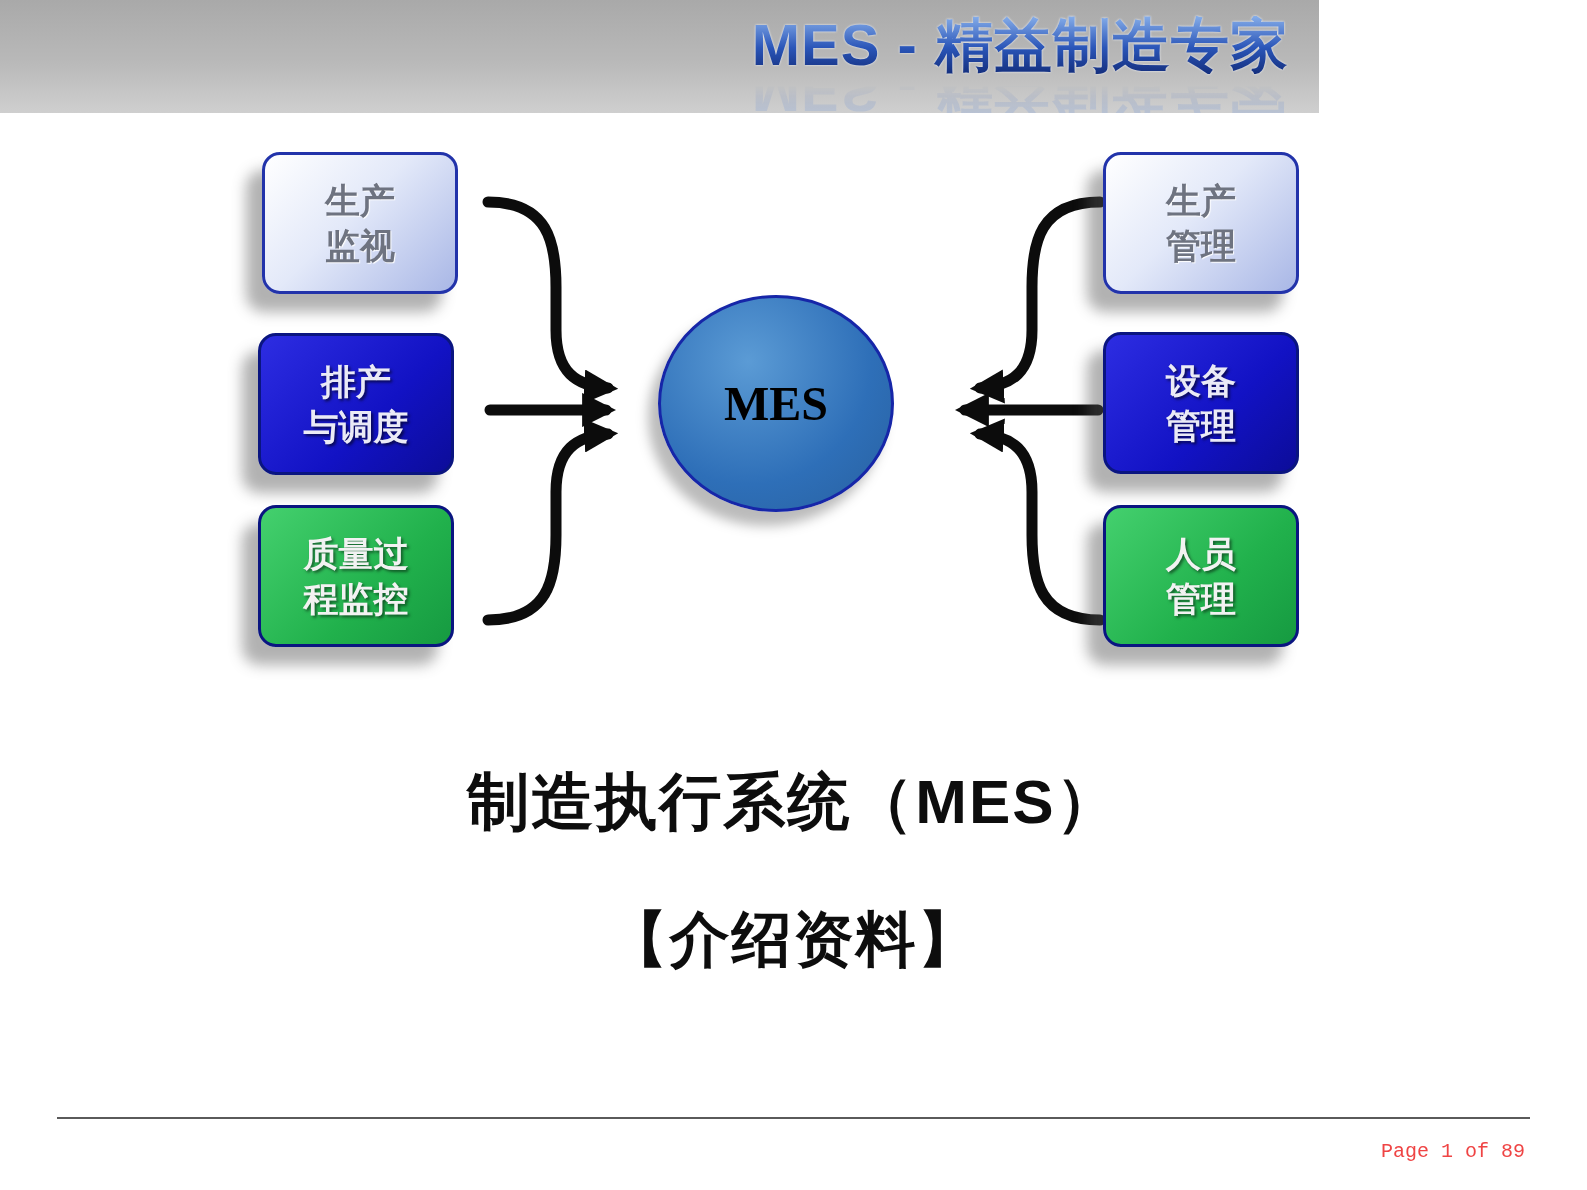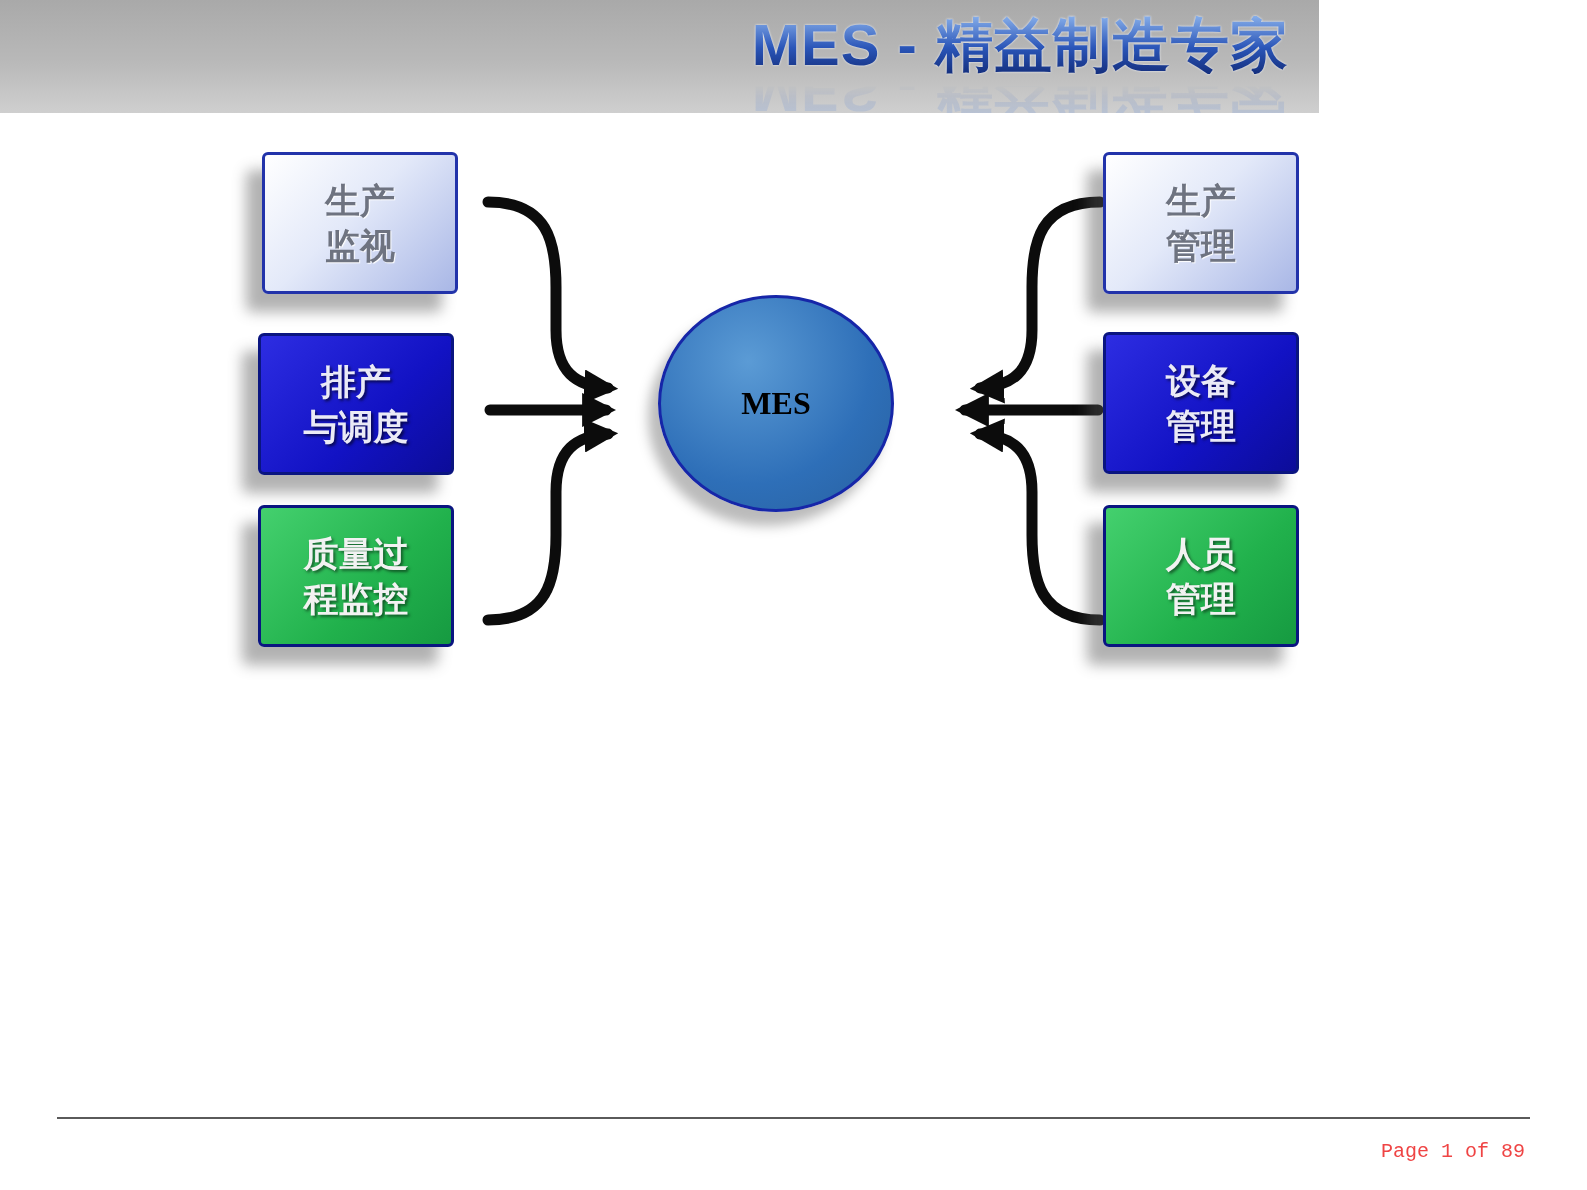--- a/index.html
+++ b/index.html
@@ -23,21 +23,21 @@
   .logo-reflection{
     font-size:58px;font-weight:bold;letter-spacing:1px;
     background:linear-gradient(180deg,#86aeea 0%,#2a55b8 55%,#142f7e 100%);
     -webkit-background-clip:text;background-clip:text;color:transparent;
     transform:scaleY(-1);opacity:.4;margin-top:-12px;
     -webkit-mask-image:linear-gradient(180deg,rgba(0,0,0,.75) 0%,rgba(0,0,0,0) 60%);
     mask-image:linear-gradient(180deg,rgba(0,0,0,.75) 0%,rgba(0,0,0,0) 60%);
   }
   
   .box{
-    position:absolute;width:196px;height:142px;border-radius:6px;
+    position:absolute;width:196px;height:142px;border-radius:18px;
     border:3px solid #1b2aa6;box-sizing:border-box;
     display:flex;align-items:center;justify-content:center;text-align:center;
     font-size:35px;font-weight:bold;line-height:1.3;white-space:pre-line;
     box-shadow:-16px 18px 14px rgba(85,85,85,.45);
   }
   .box-light{
     background:linear-gradient(135deg,#ffffff 0%,#e3e9f9 45%,#a9b7e6 100%);
     color:#6e7380;text-shadow:1px 1px 1px #ffffff;border-color:#2233aa;
   }
   .box-blue{
@@ -54,21 +54,21 @@
   #box-r1{left:1103px;top:152px;}
   #box-r2{left:1103px;top:332px;}
   #box-r3{left:1103px;top:505px;}
   
   #mes-ellipse{
     position:absolute;left:658px;top:295px;width:236px;height:217px;
     border-radius:50%;border:3px solid #1626a8;box-sizing:border-box;
     background:radial-gradient(circle at 38% 30%,#5b9bd5 0%,#2e6fb8 60%,#28609f 100%);
     box-shadow:-10px 14px 12px rgba(85,85,85,.4);
     display:flex;align-items:center;justify-content:center;
-    font-family:"Liberation Serif",serif;font-weight:bold;font-size:32px;color:#000;
+    font-family:"Liberation Serif",serif;font-weight:bold;font-size:48px;color:#000;
   }
   
   #arrows{position:absolute;left:0;top:0;width:1587px;height:1190px;pointer-events:none;}
   
   .title-main{
     position:absolute;top:760px;left:0;width:1587px;text-align:center;
     font-size:62px;font-weight:600;color:#0d0d0d;letter-spacing:2px;
   }
   .title-sub{
     position:absolute;top:900px;left:0;width:1587px;text-align:center;
@@ -126,17 +126,19 @@
 
   <div id="box-r1" class="box box-light">生产
 管理</div>
   <div id="box-r2" class="box box-blue">设备
 管理</div>
   <div id="box-r3" class="box box-green">人员
 管理</div>
 
   <div id="mes-ellipse">MES</div>
 
+  <div class="title-main">制造执行系统（MES）</div>
+  <div class="title-sub">【介绍资料】</div>
 
   <div id="footer-line"></div>
   <div id="page-num">Page 1 of 89</div>
 
 </div>
 
 </body></html>

